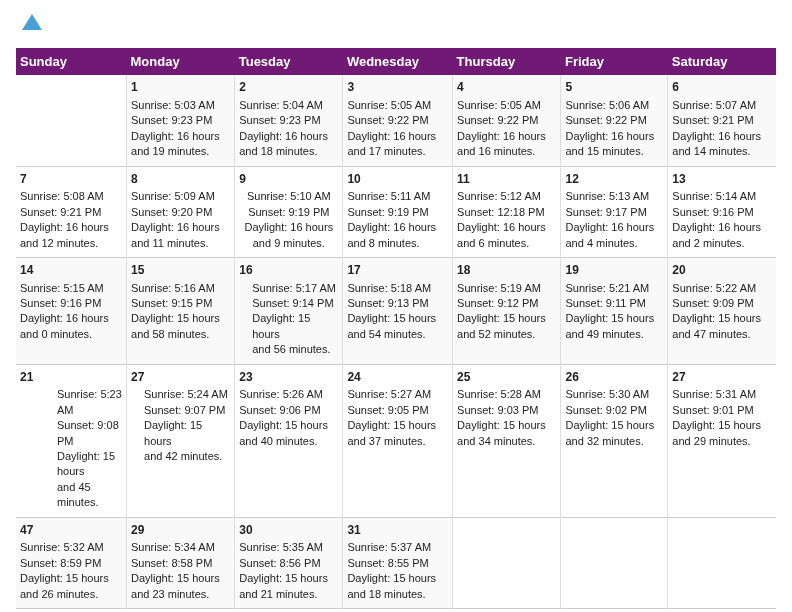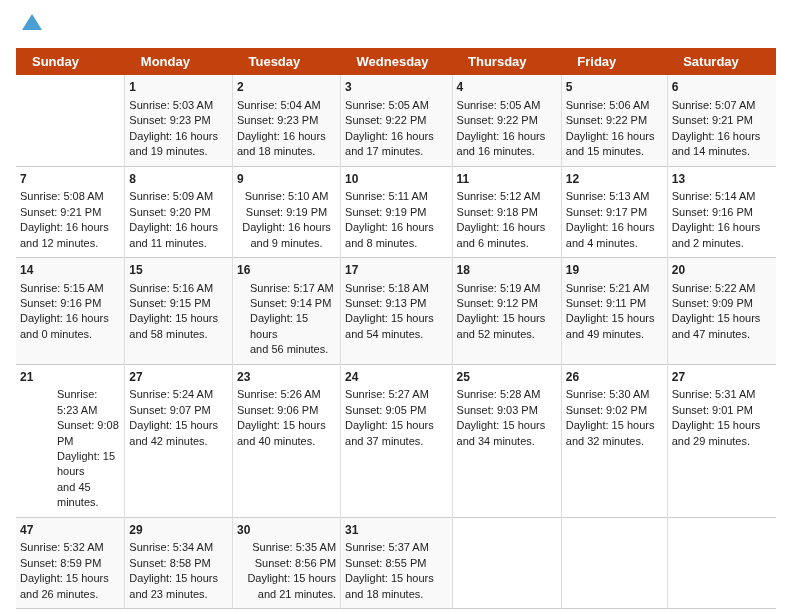--- a/index.html
+++ b/index.html
@@ -43,23 +43,23 @@
       font-size: 16px;
       color: #333;
       margin-top: 2px;
     }
     table {
       width: 100%;
       border-collapse: collapse;
       font-size: 11px;
     }
     thead tr th {
-      background: #c2410c;
+      background: #701a75;
       color: #fff;
-      padding: 6px 16px;
+      padding: 6px 4px;
       text-align: left;
       font-size: 13px;
       font-weight: bold;
     }
     tbody tr {
       border-bottom: 1px solid #ccc;
     }
     tbody tr:nth-child(odd) {
       background: #f9f9f9;
     }
@@ -193,21 +193,21 @@
         <td>
           <span class="day-num">10</span>
           <div class="day-info" style="white-space: pre-line;">Sunrise: 5:11 AM
 Sunset: 9:19 PM
 Daylight: 16 hours
 and 8 minutes.</div>
         </td>
         <td>
           <span class="day-num">11</span>
           <div class="day-info" style="white-space: pre-line;">Sunrise: 5:12 AM
-Sunset: 9:18 PM
+Sunset: 12:18 PM
 Daylight: 16 hours
 and 6 minutes.</div>
         </td>
         <td>
           <span class="day-num">12</span>
           <div class="day-info" style="white-space: pre-line;">Sunrise: 5:13 AM
 Sunset: 9:17 PM
 Daylight: 16 hours
 and 4 minutes.</div>
         </td>
@@ -273,21 +273,21 @@
       <tr>
         <td>
           <span class="day-num">21</span>
           <div class="day-info" style="white-space: pre-line; margin-left: 37px;">Sunrise: 5:23 AM
 Sunset: 9:08 PM
 Daylight: 15 hours
 and 45 minutes.</div>
         </td>
         <td>
           <span class="day-num">27</span>
-          <div class="day-info" style="white-space: pre-line;">Sunrise: 5:24 AM
+          <div class="day-info" style="white-space: pre-line; margin-left: 13px;">Sunrise: 5:24 AM
 Sunset: 9:07 PM
 Daylight: 15 hours
 and 42 minutes.</div>
         </td>
         <td>
           <span class="day-num">23</span>
           <div class="day-info" style="white-space: pre-line;">Sunrise: 5:26 AM
 Sunset: 9:06 PM
 Daylight: 15 hours
 and 40 minutes.</div>
@@ -331,21 +331,21 @@
         </td>
         <td>
           <span class="day-num">29</span>
           <div class="day-info" style="white-space: pre-line;">Sunrise: 5:34 AM
 Sunset: 8:58 PM
 Daylight: 15 hours
 and 23 minutes.</div>
         </td>
         <td>
           <span class="day-num">30</span>
-          <div class="day-info" style="white-space: pre-line; text-align: right;">Sunrise: 5:35 AM
+          <div class="day-info" style="white-space: pre-line;">Sunrise: 5:35 AM
 Sunset: 8:56 PM
 Daylight: 15 hours
 and 21 minutes.</div>
         </td>
         <td>
           <span class="day-num">31</span>
           <div class="day-info" style="white-space: pre-line;">Sunrise: 5:37 AM
 Sunset: 8:55 PM
 Daylight: 15 hours
 and 18 minutes.</div>

